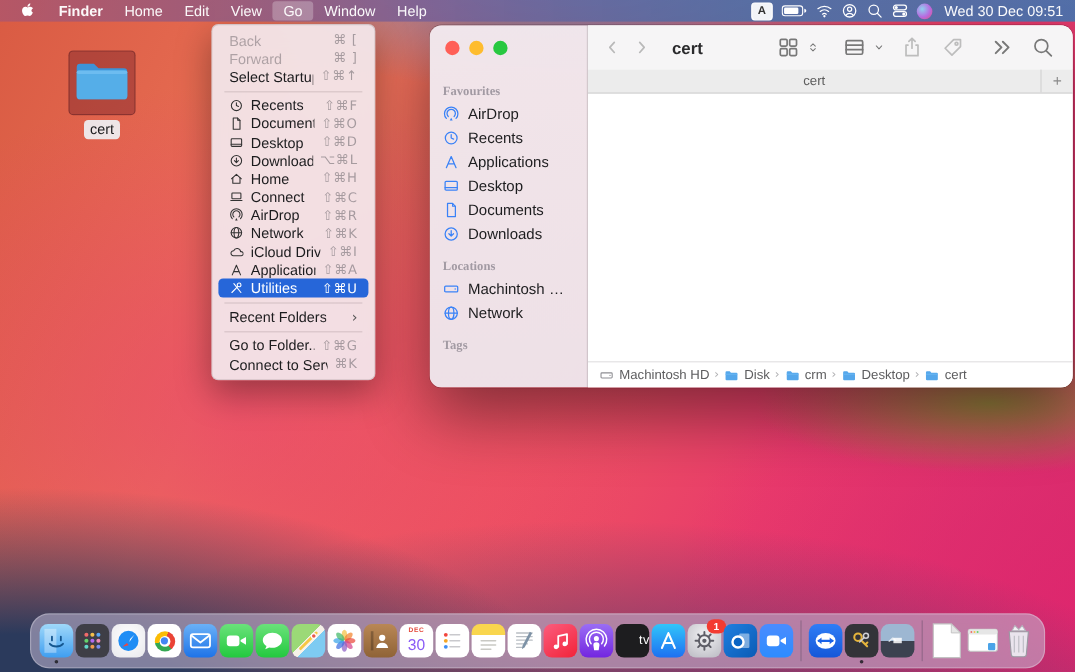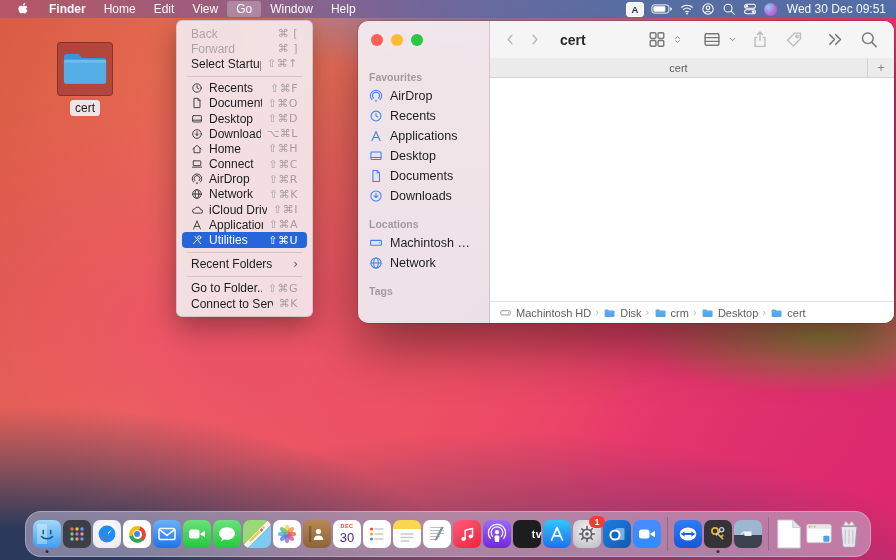--- a/index.html
+++ b/index.html
@@ -58,21 +58,21 @@
   .fwindow{position:absolute;left:358px;top:21px;width:536px;height:302px;border-radius:10px;
     overflow:hidden;display:flex;box-shadow:0 22px 55px rgba(0,0,0,.45),0 0 0 .5px rgba(0,0,0,.25);z-index:20;}
   .sidebar{width:132px;flex:none;box-sizing:border-box;
     background:linear-gradient(180deg,rgba(242,233,238,.97),rgba(238,229,235,.97));
     border-right:1px solid rgba(0,0,0,.12);padding-top:38px;overflow:hidden;}
   .tlights{position:absolute;left:13px;top:13px;display:flex;gap:8px;z-index:5;}
   .tl{width:12px;height:12px;border-radius:50%;}
   .tl.red{background:var(--traffic-red);}
   .tl.yellow{background:var(--traffic-yellow);}
   .tl.green{background:var(--traffic-green);}
-  .sb-header{font-size:10.5px;font-weight:bold;color:#a29aa3;margin:12px 0 3px 11px;}
+  .sb-header{font-size:10.5px;font-weight:bold;color:#a29aa3;margin:12px 0 3px 11px;font-family:Liberation Serif, serif;}
   .sb-item{display:flex;align-items:center;gap:7px;padding:3px 6px;margin:0 5px;border-radius:5px;
     font-size:12.5px;color:#1d1d1f;white-space:nowrap;overflow:hidden;}
   .sb-icon{width:14px;height:14px;flex:none;display:inline-flex;color:var(--sidebar-icon);}
   .sb-icon svg{width:100%;height:100%;}
   .sb-dot{width:11px;height:11px;border-radius:50%;flex:none;margin:0 1.5px;}
   .sb-label{overflow:hidden;text-overflow:ellipsis;}
 
   .main{flex:1;display:flex;flex-direction:column;background:#fff;min-width:0;}
   .toolbar{height:37px;flex:none;display:flex;align-items:center;background:#f6f5f6;padding:0 10px;gap:4px;}
   .nav-btn{width:20px;height:20px;display:flex;align-items:center;justify-content:center;color:#b9b9b9;}
@@ -122,22 +122,22 @@
   .tile.plain{background:none!important;}
   .tile.plain .g{width:26px;height:30px;}
   .run-dot{position:absolute;bottom:-5px;left:50%;transform:translateX(-50%);
     width:3px;height:3px;border-radius:50%;background:rgba(30,30,35,.85);}
   .badge{position:absolute;top:-4px;right:-4px;min-width:12px;height:12px;border-radius:7px;
     background:var(--badge-red);color:#fff;font-size:8.5px;font-weight:bold;
     display:flex;align-items:center;justify-content:center;padding:0 2px;}
   .dock-sep{width:1px;height:34px;background:rgba(50,50,70,.28);margin:0 4px;flex:none;}
   .cal{width:100%;height:100%;display:flex;flex-direction:column;align-items:center;justify-content:center;line-height:1;}
   .cal-top{font-size:5.5px;font-weight:bold;color:#e4493c;letter-spacing:.5px;}
-  .cal-num{font-size:13px;color:#4c1d95;margin-top:1px;}
-  .tv-txt{color:#fff;font-weight:bold;font-size:10.5px;letter-spacing:.5px;padding-left:20px;}
+  .cal-num{font-size:13px;color:#8b5cf6;margin-top:1px;}
+  .tv-txt{color:#fff;font-weight:normal;font-size:10.5px;letter-spacing:.5px;padding-left:20px;}
   .chrome-ring{width:17px;height:17px;border-radius:50%;position:relative;
     background:conic-gradient(from 140deg,#34a853 0 33.3%,#fbbc05 0 66.6%,#ea4335 0 100%);
     display:flex;align-items:center;justify-content:center;}
   .chrome-mid{width:9px;height:9px;border-radius:50%;background:#fff;display:flex;align-items:center;justify-content:center;}
   .chrome-dot{width:6px;height:6px;border-radius:50%;background:#4285f4;}
 </style>
 </head>
 <body>
 
 <div class="desktop">

